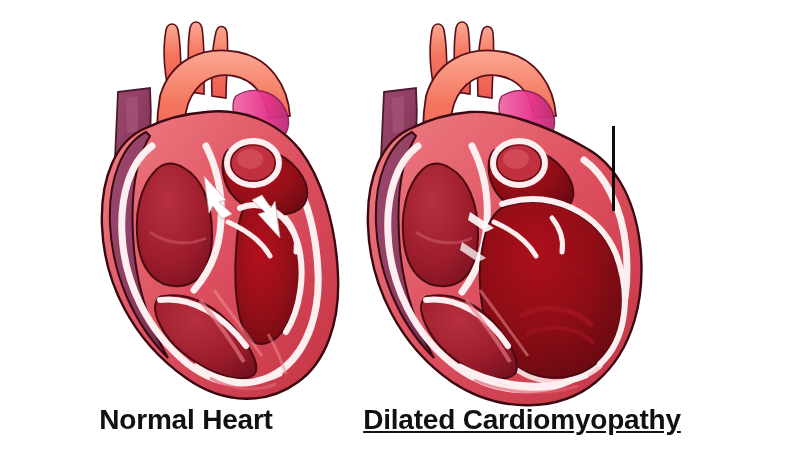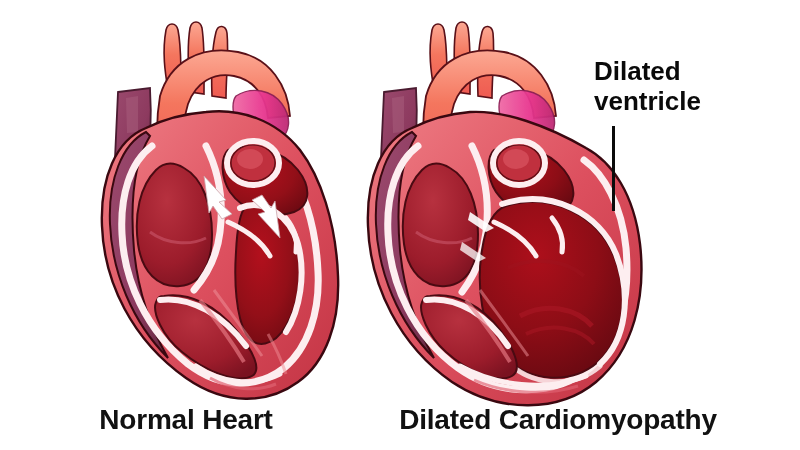--- a/index.html
+++ b/index.html
@@ -15,21 +15,21 @@
   .caption{
     position:absolute;
     font-weight:bold;
     color:#111111;
     font-size:28px;
     letter-spacing:-0.2px;
     white-space:nowrap;
     text-align:center;
   }
   #cap-normal{left:0;width:372px;top:404px;}
-  #cap-dcm{left:360px;width:396px;top:404px;}
+  #cap-dcm{left:324px;width:396px;top:404px;text-decoration:underline;}
   .annot{
     position:absolute;
     font-weight:bold;
     color:#0a0a0a;
     font-size:26px;
     line-height:30px;
     white-space:nowrap;
   }
   #annot-dilated{left:594px;top:56px;}
   #leader-line{
@@ -292,22 +292,18 @@
       <path d="M474,380 C506,394 546,396 578,386" fill="none" stroke="#e06372" stroke-width="3" opacity="0.65"></path>
 
       <path d="M494,222 C512,230 528,242 536,256" fill="none" stroke="#fdeef0" stroke-width="5" stroke-linecap="round"></path>
       <path d="M552,218 C560,228 564,240 562,252" fill="none" stroke="#fdeef0" stroke-width="5" stroke-linecap="round"></path>
 
       <path d="M470,212 L494,228 L486,232 L468,220 Z" fill="#ffffff" opacity="0.9"></path>
       <path d="M462,242 L486,258 L478,262 L460,250 Z" fill="#ffffff" opacity="0.75"></path>
     </g>
   </svg>
 
-  <div class="annot" id="annot-dilated">
-    <div>Dilated</div>
-    <div>ventricle</div>
-  </div>
   <div id="leader-line"></div>
 
   <div class="caption" id="cap-normal">Normal Heart</div>
   <div class="caption" id="cap-dcm">Dilated Cardiomyopathy</div>
 
 </div>
 
 </body></html>

